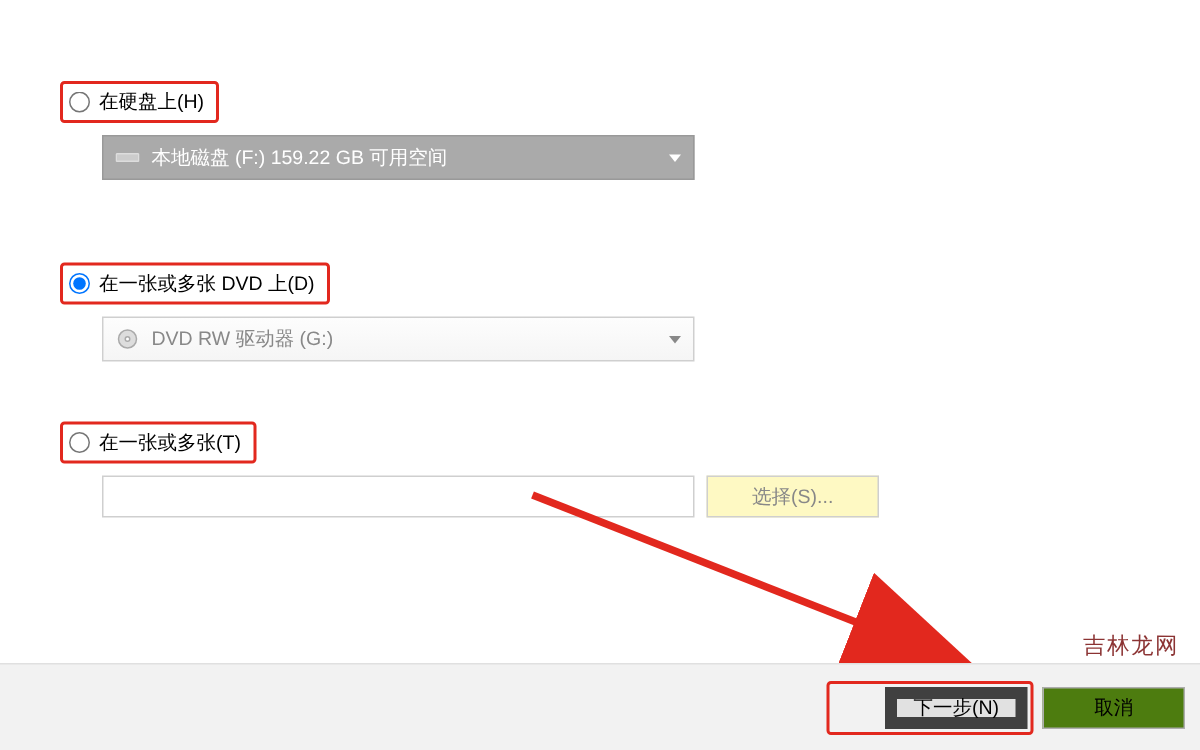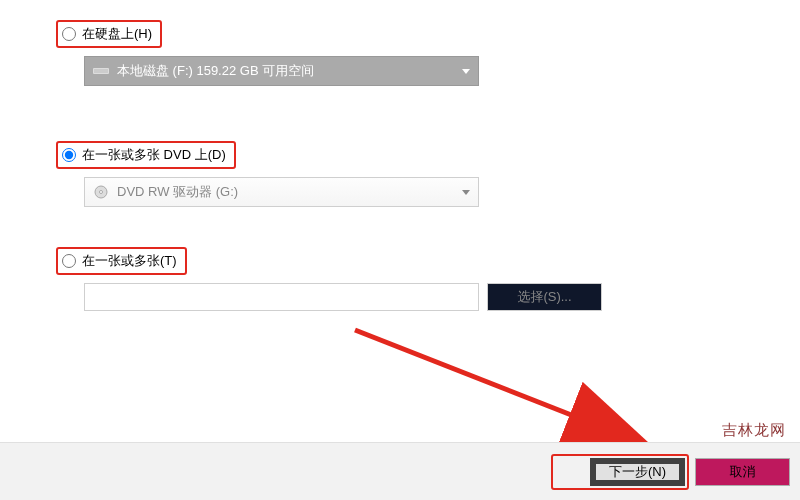--- a/index.html
+++ b/index.html
@@ -6,21 +6,22 @@
     body {
       width: 800px;
       height: 500px;
       font-family: "Microsoft YaHei", "Segoe UI", sans-serif;
       font-size: 13px;
       background: #ffffff;
       position: relative;
       overflow: hidden;
     }
     .content {
-      padding: 10px 56px;
+      padding: 10px 40px;
+      margin-top: 34px;
     }
     .option-group {
       margin-bottom: 30px;
     }
     .radio-row {
       display: flex;
       align-items: center;
       margin-bottom: 8px;
     }
     .radio-row input[type="radio"] {
@@ -79,21 +80,21 @@
     .text-input {
       width: 395px;
       height: 28px;
       border: 1px solid #cfcfcf;
       background: #fff;
     }
     .browse-btn {
       width: 115px;
       height: 28px;
       border: 1px solid #cfcfcf;
-      background: #0f172a;
+      background: #fef9c3;
       color: #888;
       display: flex;
       align-items: center;
       justify-content: center;
     }
     .footer {
       position: absolute;
       bottom: 0;
       left: 0;
       right: 0;
@@ -103,29 +104,29 @@
       display: flex;
       align-items: center;
       justify-content: flex-end;
       padding-right: 10px;
       gap: 6px;
     }
     .footer-btn {
       min-width: 95px;
       height: 28px;
       border: 1px solid #adadad;
-      background: #be185d;
+      background: #4d7c0f;
       display: flex;
       align-items: center;
       justify-content: center;
       color: #000;
     }
     .footer-btn.primary {
       background: #e1e1e1;
-      border: 6px solid #404040;
+      border: 8px solid #404040;
       margin-left: 35px;
     }
     .next-highlight {
       border: 2px solid #e2281e;
       border-radius: 3px;
       padding: 2px;
     }
     .arrow-svg {
       position: absolute;
       left: 345px;

